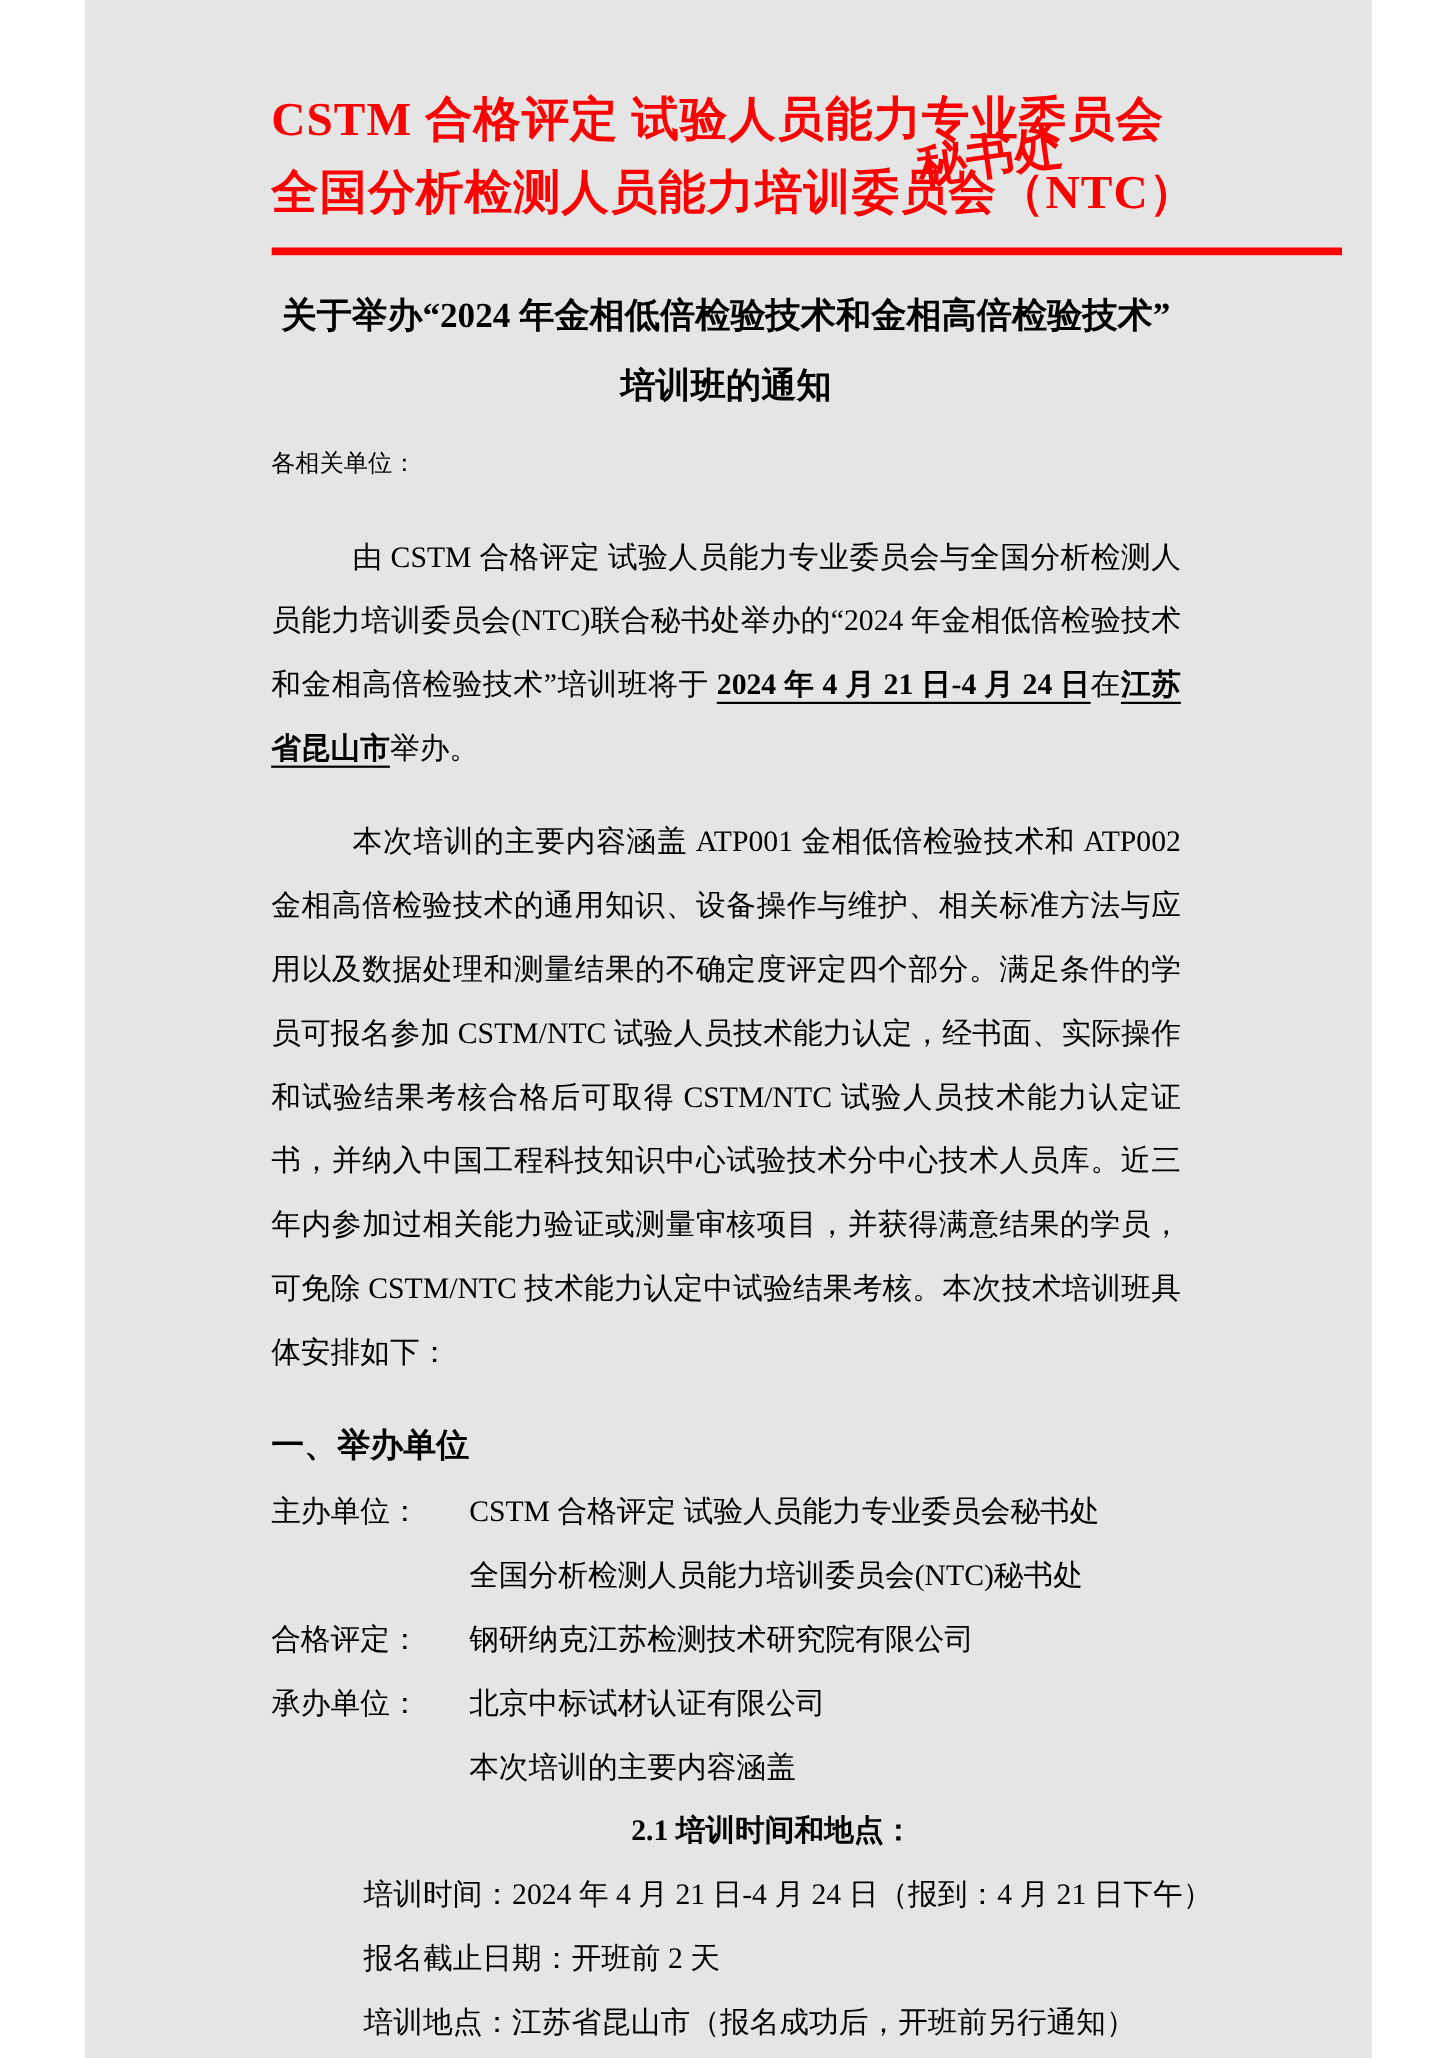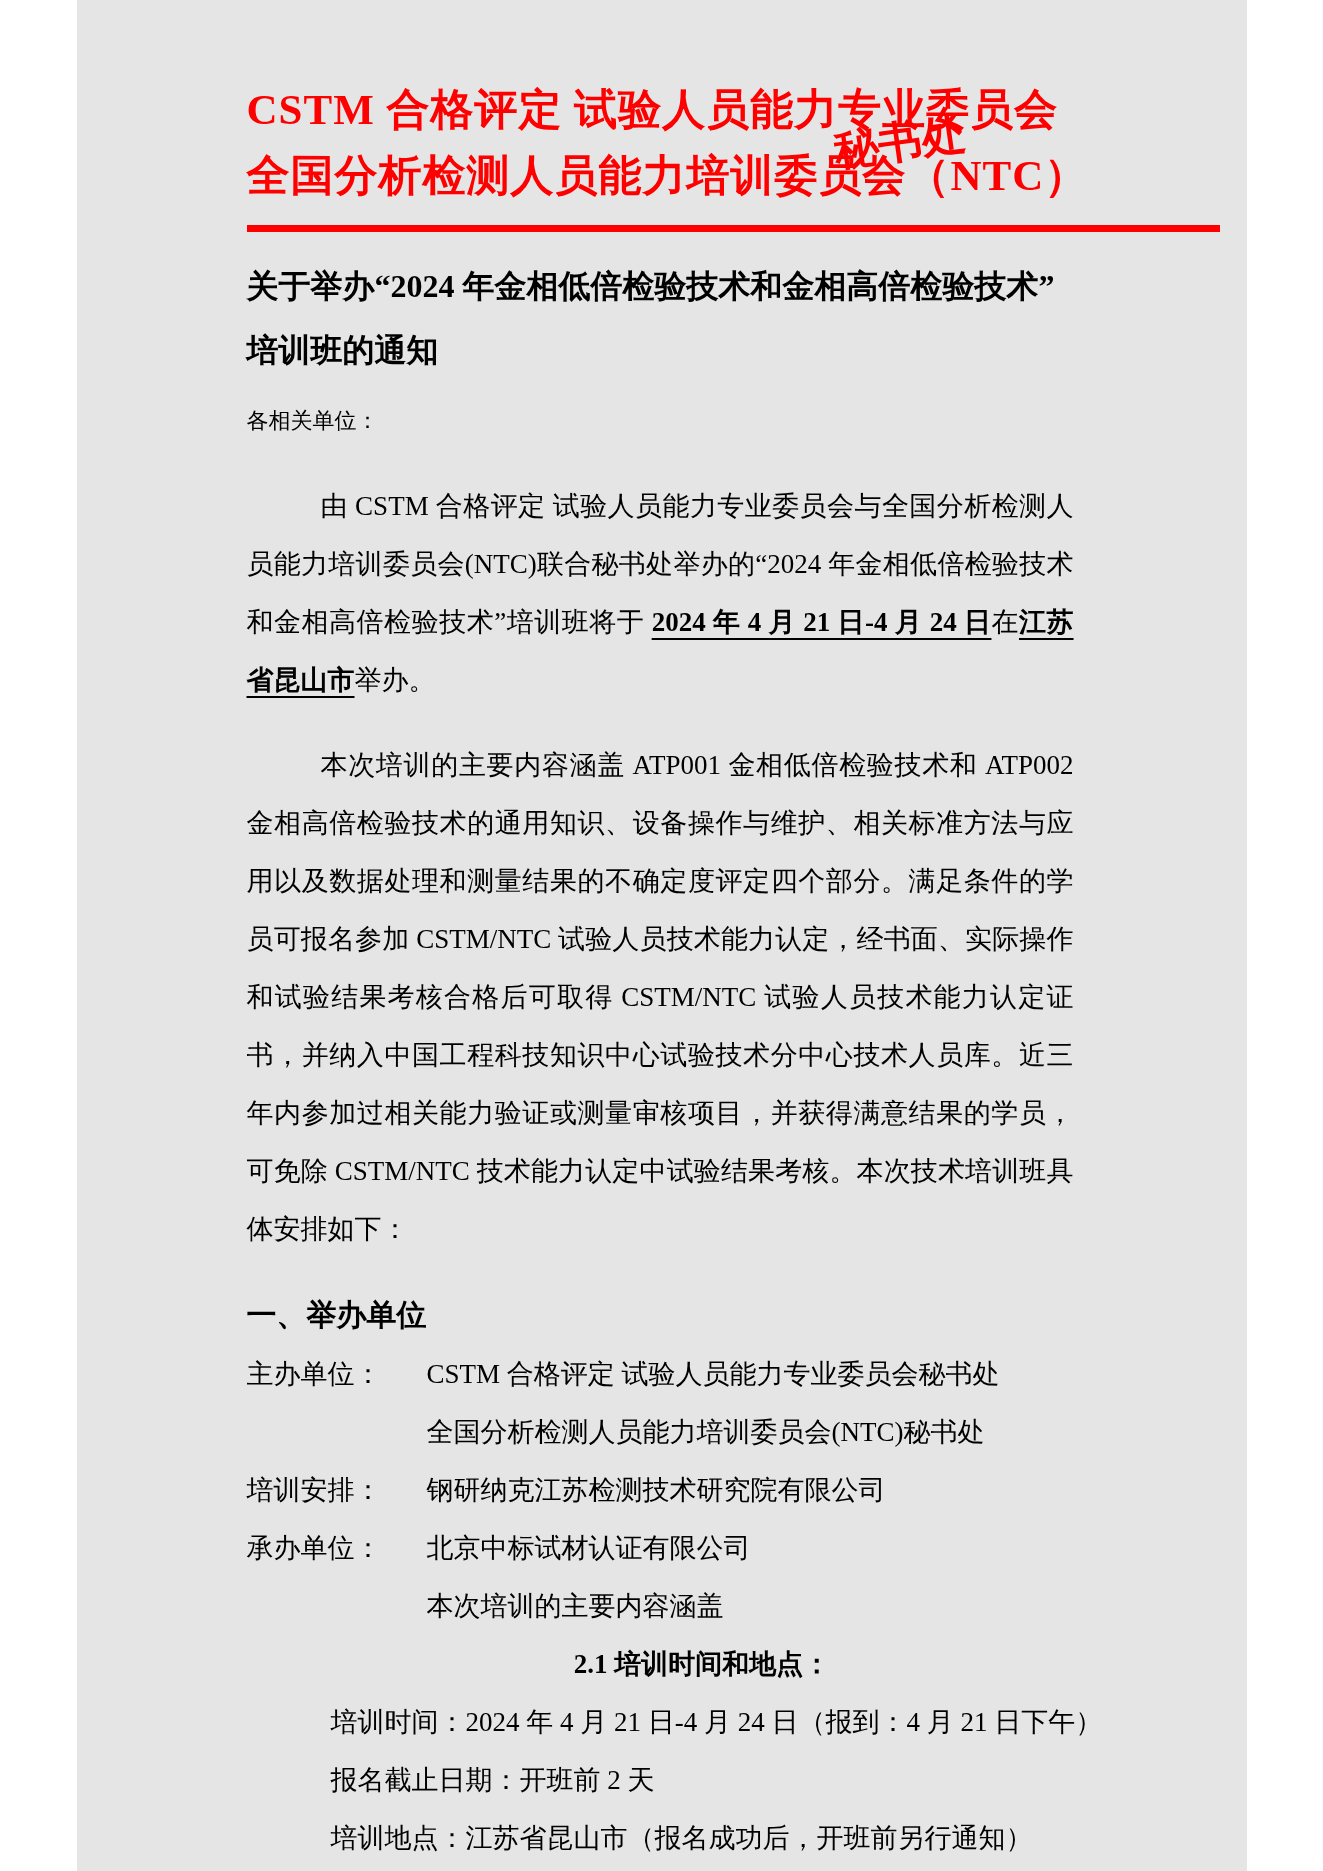--- a/index.html
+++ b/index.html
@@ -37,21 +37,21 @@
     white-space: nowrap;
   }
   .rule {
     height: 7px;
     background: #ff0000;
     margin-top: 16px;
     width: 973px;
   }
 
   
-  .title-block { margin-top: 22px; }
+  .title-block { margin-top: 22px; text-align: center; }
   .title-line {
     font-size: 32px;
     font-weight: 700;
     line-height: 64px;
   }
 
   
   .salutation {
     margin-top: 10px;
     font-size: 22px;
@@ -131,21 +131,21 @@
   <div>
     <div class="org-line">
       <span class="org-label">主办单位：</span>
       <span class="org-text">CSTM 合格评定 试验人员能力专业委员会秘书处</span>
     </div>
     <div class="org-line">
       <span class="org-label"></span>
       <span class="org-text">全国分析检测人员能力培训委员会(NTC)秘书处</span>
     </div>
     <div class="org-line">
-      <span class="org-label">培训安排：</span>
+      <span class="org-label">合格评定：</span>
       <span class="org-text">钢研纳克江苏检测技术研究院有限公司</span>
     </div>
     <div class="org-line">
       <span class="org-label">承办单位：</span>
       <span class="org-text">北京中标试材认证有限公司</span>
     </div>
     <div class="org-line">
       <span class="org-label"></span>
       <span class="org-text">本次培训的主要内容涵盖</span>
     </div>

